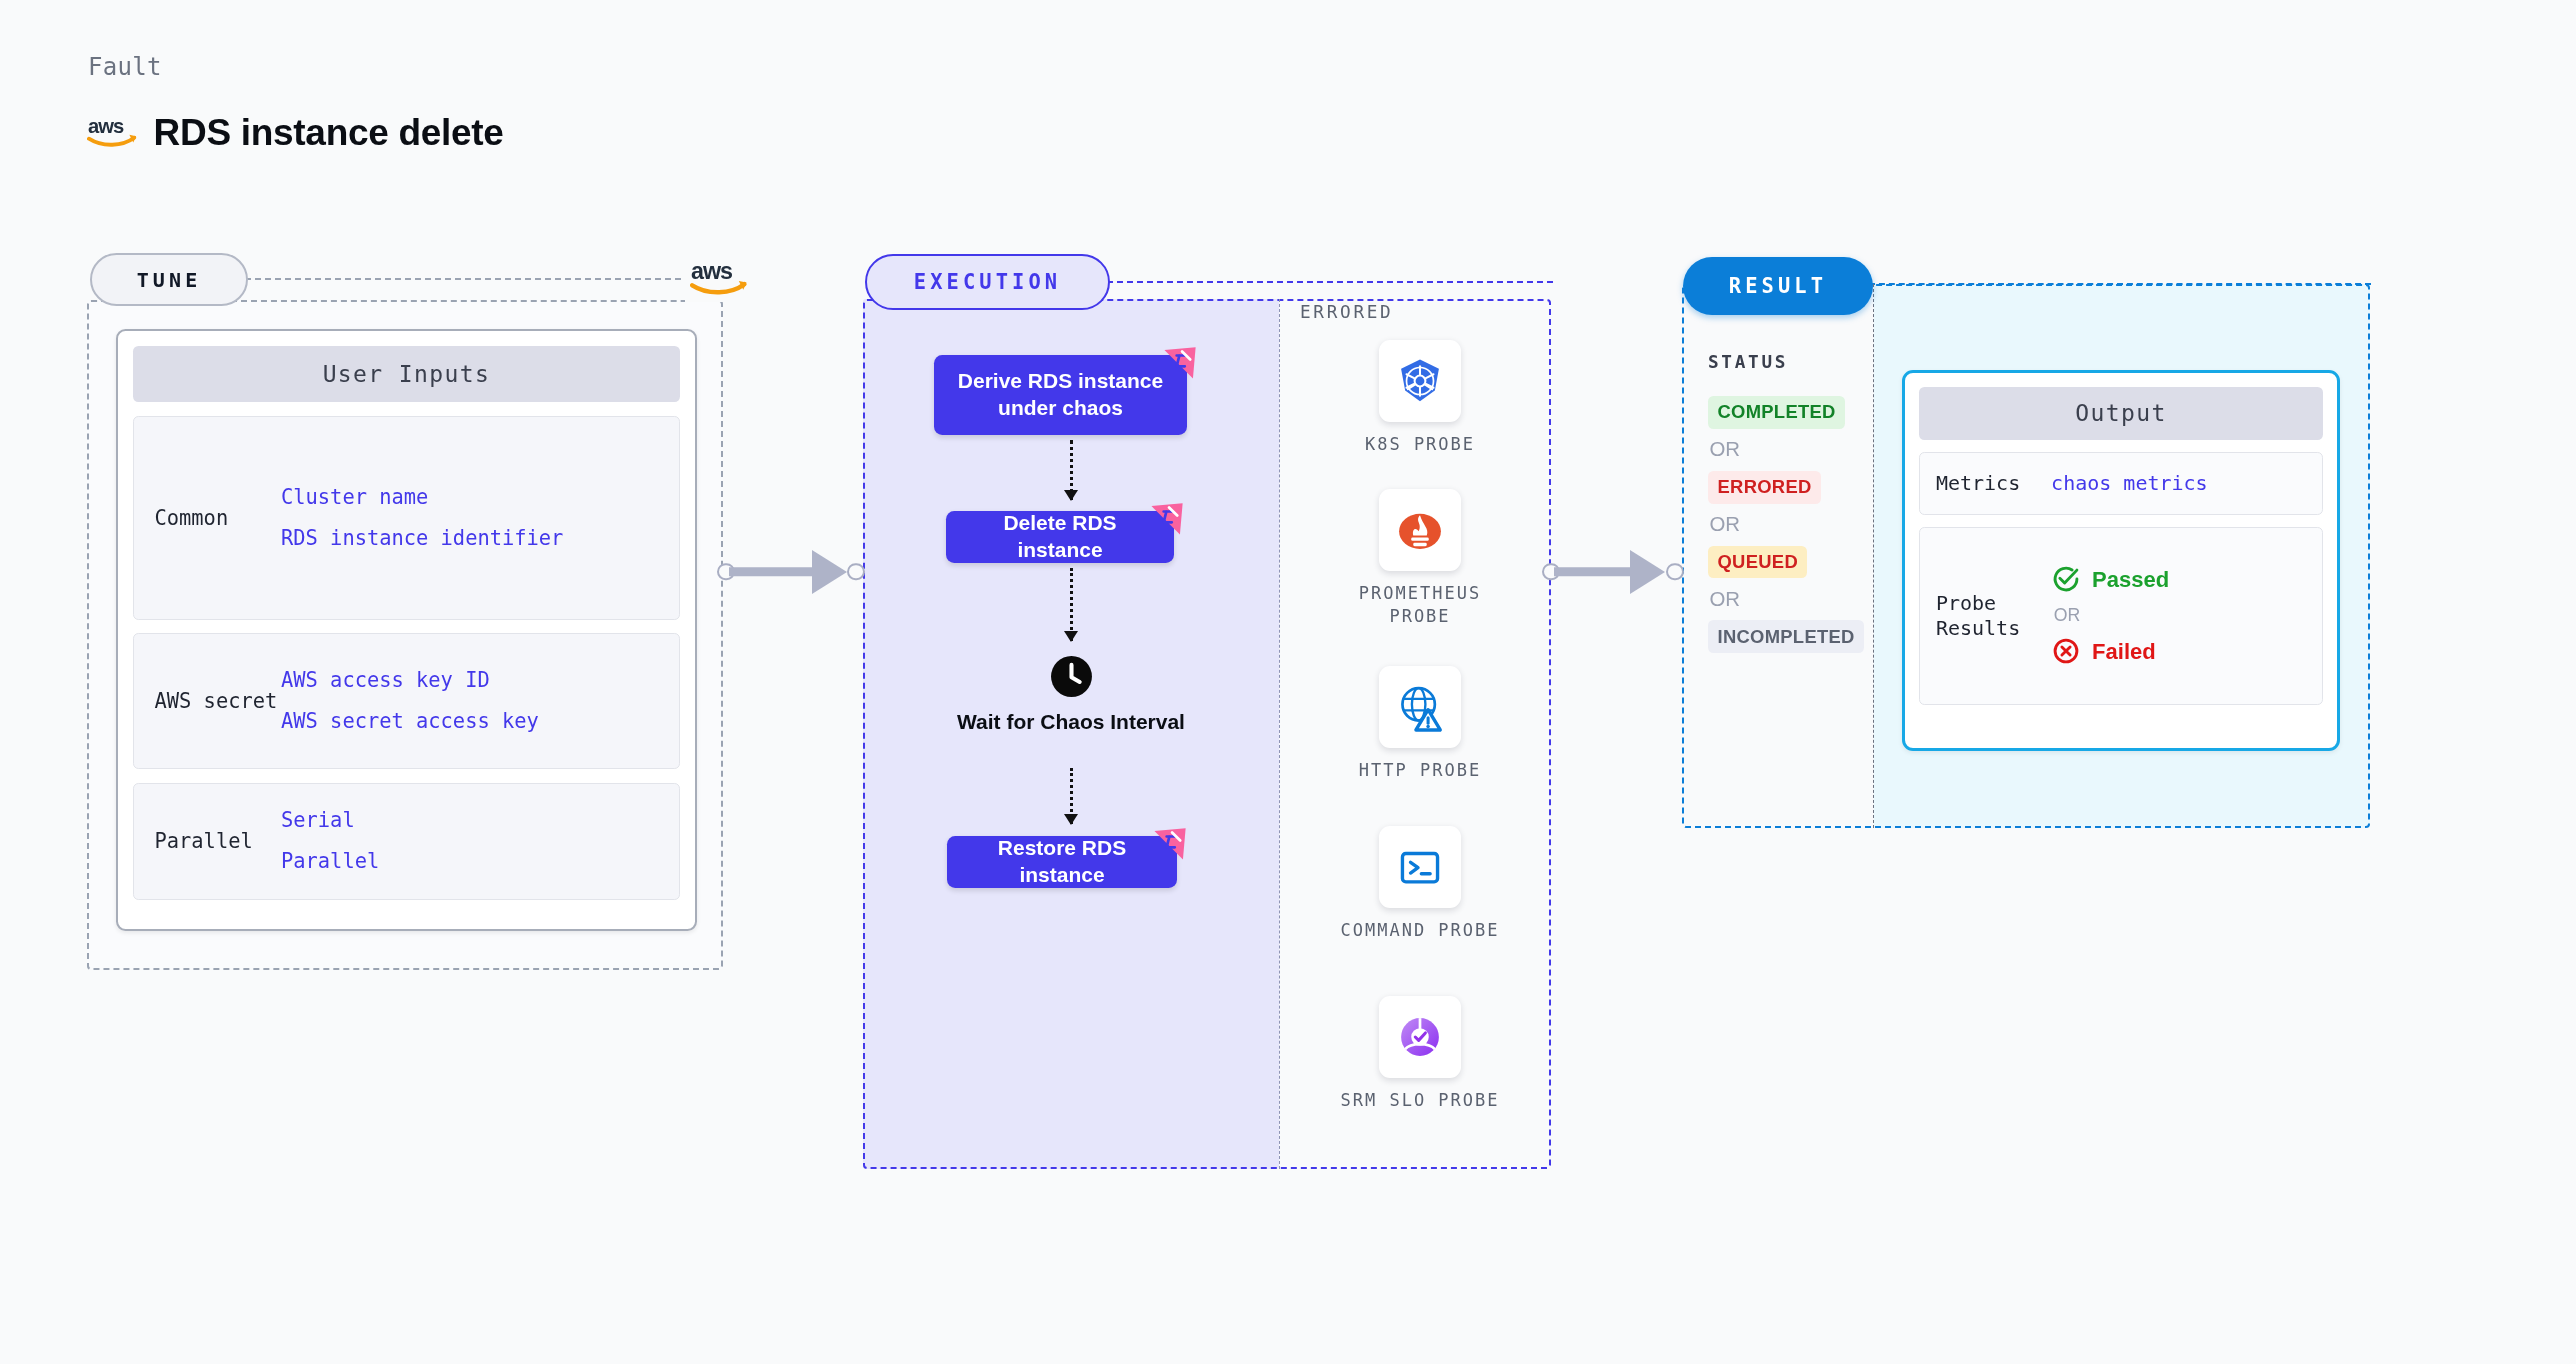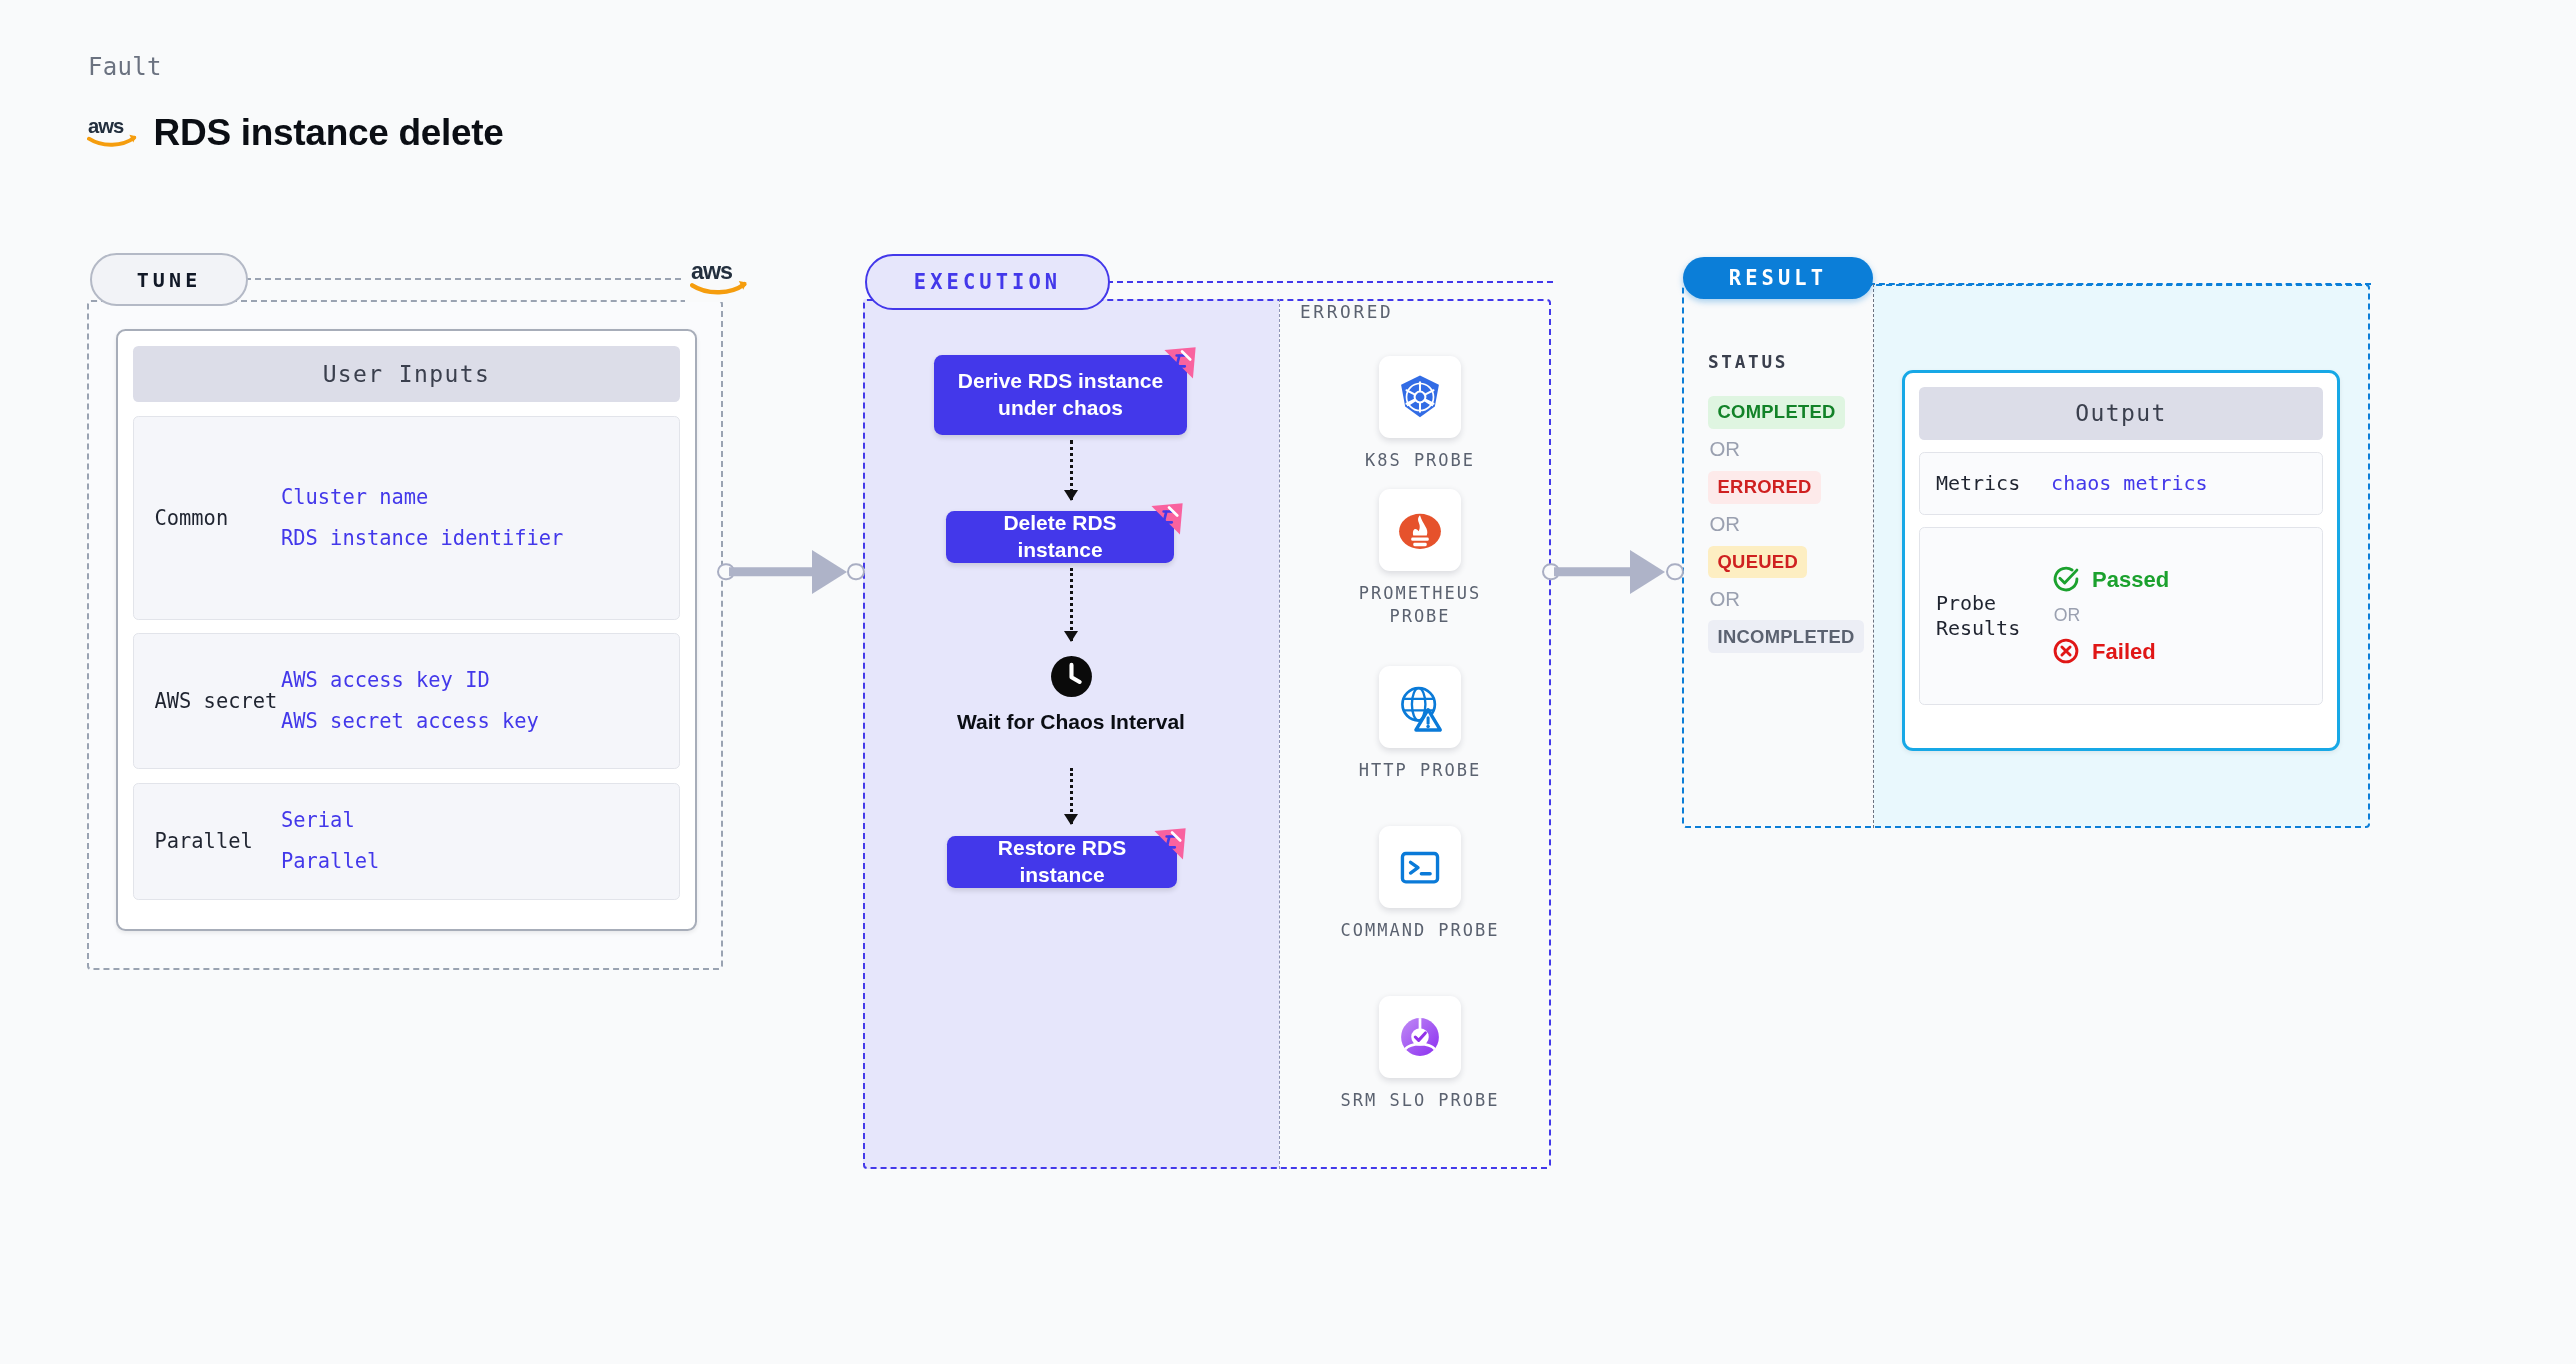--- a/index.html
+++ b/index.html
@@ -193,21 +193,21 @@
   }
 
   
   #result-panel { left: 1682px; top: 284px; width: 688px; height: 544px; }
   #result-panel .panel-body { border-color: #0b7ed8; background: transparent; }
   #result-fill {
     position: absolute; left: 192px; top: 0; right: 0; height: 100%;
     background: #e9f8fd; border-radius: 2.7px;
   }
   #result-pill {
-    left: 1683px; top: 257px; width: 190px; height: 42px;
+    left: 1683px; top: 257px; width: 190px; height: 58px;
     background: #0b7ed8; border: none; color: #fff; font-size: 20.4px;
     box-shadow: 0 2.7px 6.8px rgba(11,126,216,.35);
   }
   .result-dash {
     position: absolute; left: 1869px; top: 283px; width: 502px; height: 0;
     border-top: 2.7px dashed #0b7ed8; z-index: 1;
   }
   .result-divider {
     position: absolute; left: 1873px; top: 284px; width: 0; height: 544px;
     border-left: 1.4px dashed #6b7280; z-index: 2;
@@ -377,21 +377,21 @@
           </svg>
         </span>
       </div>
     </div>
   </div>
   <div class="pill" id="exec-pill">EXECUTION</div>
   <div class="probes-divider"></div>
 
   <div class="probes-head">ERRORED</div>
 
-  <div class="probe" style="top:356px;">
+  <div class="probe" style="top:340px;">
     <div class="probe-tile">
       <svg width="54" height="54" viewBox="0 0 80 80">
         <path d="M40 8 L68 22 L62 54 L40 70 L18 54 L12 22 Z" fill="#326ce5"></path>
         <circle cx="40" cy="40" r="8" fill="none" stroke="#fff" stroke-width="3"></circle>
         <g stroke="#fff" stroke-width="3" stroke-linecap="round">
           <path d="M40 18 L40 31"></path>
             <path d="M40 49 L40 62"></path>
           <path d="M20 30 L32 36"></path>
             <path d="M48 44 L60 50"></path>
           <path d="M60 30 L48 36"></path>

